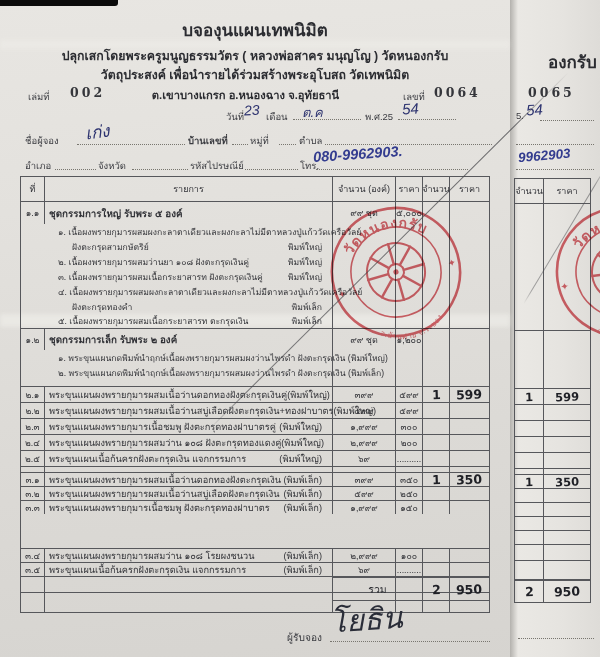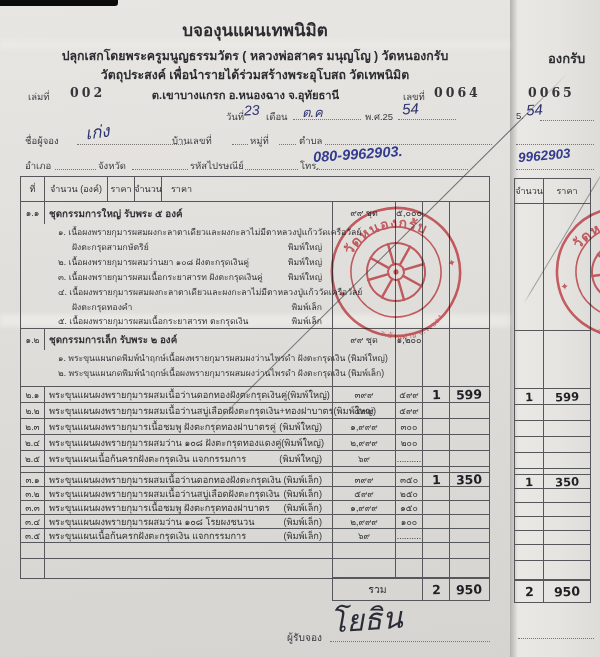--- a/index.html
+++ b/index.html
@@ -79,40 +79,41 @@
   <div class="abs lbl z10" style="left:266px;top:109px;">เดือน</div>
   <div class="abs dotted z10" style="left:293px;top:118px;width:68px;"></div>
   <div class="abs hand z10" style="left:302px;top:102px;font-size:13px;">ต.ค</div>
   <div class="abs lbl z10" style="left:365px;top:109px;">พ.ศ.25</div>
   <div class="abs dotted z10" style="left:398px;top:118px;width:58px;"></div>
   <div class="abs hand z10" style="left:402px;top:100px;font-size:15px;transform:rotate(-4deg);">54</div>
 
   <div class="abs lbl z10" style="left:25px;top:133px;">ชื่อผู้จอง</div>
   <div class="abs dotted z10" style="left:77px;top:143px;width:108px;"></div>
   <div class="abs hand z10" style="left:85px;top:118px;font-size:17px;transform:rotate(-7deg);">เก่ง</div>
-  <div class="abs lbl z10" style="left:172px;top:133px;">บ้านเลขที่</div>
+  <div class="abs lbl z10" style="left:188px;top:133px;font-weight:bold;">บ้านเลขที่</div>
   <div class="abs dotted z10" style="left:232px;top:143px;width:16px;"></div>
   <div class="abs lbl z10" style="left:250px;top:133px;">หมู่ที่</div>
   <div class="abs dotted z10" style="left:279px;top:143px;width:17px;"></div>
   <div class="abs lbl z10" style="left:299px;top:133px;">ตำบล</div>
   <div class="abs dotted z10" style="left:325px;top:143px;width:167px;"></div>
 
   <div class="abs lbl z10" style="left:25px;top:158px;">อำเภอ</div>
   <div class="abs dotted z10" style="left:55px;top:168px;width:41px;"></div>
   <div class="abs lbl z10" style="left:98px;top:158px;">จังหวัด</div>
   <div class="abs dotted z10" style="left:132px;top:168px;width:56px;"></div>
   <div class="abs lbl z10" style="left:190px;top:158px;">รหัสไปรษณีย์</div>
   <div class="abs dotted z10" style="left:245px;top:168px;width:53px;"></div>
   <div class="abs lbl z10" style="left:300px;top:158px;">โทร.</div>
   <div class="abs dotted z10" style="left:316px;top:168px;width:152px;"></div>
   <div class="abs hand z10" style="left:313px;top:146px;font-size:14.5px;color:var(--blue);transform:rotate(-4deg);font-weight:600;">080-9962903.</div>
 
   <div class="tbl" id="t-rows">
       <div class="trow k-head" style="height: 24px;">
         <div class="tc th" style="width: 24px;">ที่</div>
+        <div class="tc th" style="width: 288px;">รายการ</div>
         <div class="tc th" style="width: 63px;">จำนวน (องค์)</div>
         <div class="tc th" style="width: 27px;">ราคา</div>
         <div class="tc th" style="width: 27px;">จำนวน</div>
         <div class="tc th" style="width: 39px;">ราคา</div>
       </div>
       <div class="trow k-sec bt" style="height: 23px;">
         <div class="tc cn" style="width: 24px;">๑.๑</div>
         <div class="tc cd" style="width: 288px;">
           <span>ชุดกรรมการใหญ่  รับพระ ๕ องค์</span>
           <span></span>
@@ -337,21 +338,21 @@
         <div class="tc cn" style="width: 24px;">๓.๓</div>
         <div class="tc cd" style="width: 288px;">
           <span>พระขุนแผนผงพรายกุมารเนื้อชมพู ฝังตะกรุดทองฝาบาตร</span>
           <span>(พิมพ์เล็ก)</span>
         </div>
         <div class="tc cq" style="width: 63px;">๑,๙๙๙</div>
         <div class="tc cp" style="width: 27px;">๑๕๐</div>
         <div class="tc chq" style="width: 27px;"></div>
         <div class="tc chp" style="width: 39px;"></div>
       </div>
-      <div class="trow k-item bt" style="height: 14px;">
+      <div class="trow k-item bt" style="height: 14px; margin-top: 34px;">
         <div class="tc cn" style="width: 24px;">๓.๔</div>
         <div class="tc cd" style="width: 288px;">
           <span>พระขุนแผนผงพรายกุมารผสมว่าน ๑๐๘ โรยผงชนวน</span>
           <span>(พิมพ์เล็ก)</span>
         </div>
         <div class="tc cq" style="width: 63px;">๒,๙๙๙</div>
         <div class="tc cp" style="width: 27px;">๑๐๐</div>
         <div class="tc chq" style="width: 27px;"></div>
         <div class="tc chp" style="width: 39px;"></div>
       </div>
@@ -387,21 +388,21 @@
   <div class="totalbox" style="left:332px;top:577px;width:158px;height:24px;">
     <div class="tc" style="width:90px;justify-content:center;font-size:10.5px;">รวม</div>
     <div class="tc chq" style="width:27px;">
       <span class="hv">2</span>
       </div>
     <div class="tc chp" style="width:39px;">
       <span class="hv">950</span>
       </div>
   </div>
 
-  <div class="abs b z10" style="left:548px;top:48px;font-size:13px;">องกรับ</div>
+  <div class="abs b z10" style="left:548px;top:48px;font-size:17px;">องกรับ</div>
   <div class="abs serial z10" style="left:528px;top:85px;">0065</div>
   <div class="abs lbl z10" style="left:516px;top:110px;">5.</div>
   <div class="abs dotted z10" style="left:540px;top:119px;width:54px;"></div>
   <div class="abs hand z10" style="left:526px;top:101px;font-size:15px;transform:rotate(-4deg);">54</div>
   <div class="abs dotted z10" style="left:516px;top:143px;width:78px;"></div>
   <div class="abs hand z10" style="left:518px;top:148px;font-size:13.5px;color:var(--blue);transform:rotate(-5deg);font-weight:600;">9962903</div>
   <div class="abs dotted z10" style="left:516px;top:168px;width:78px;"></div>
 
   <div class="tbl2" id="c-rows">
       <div class="trow" style="height: 24px;">

